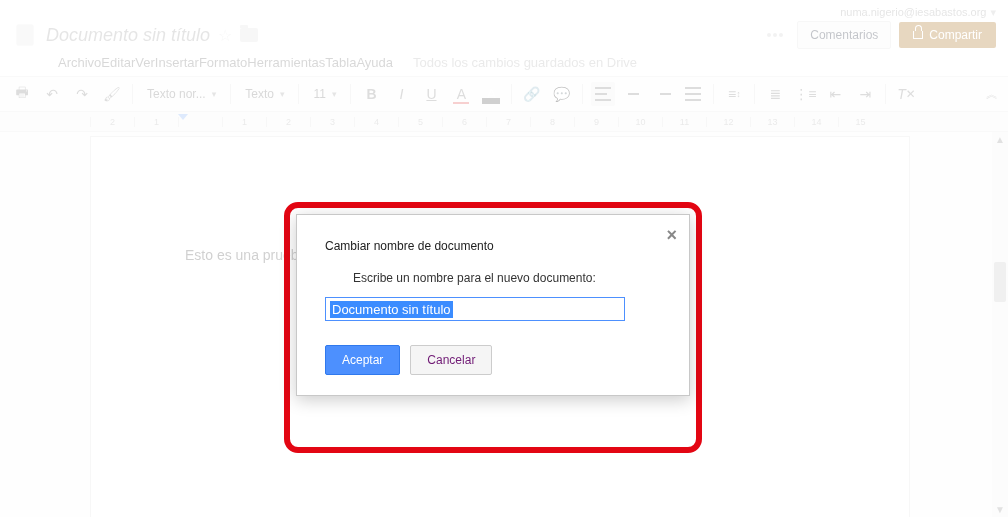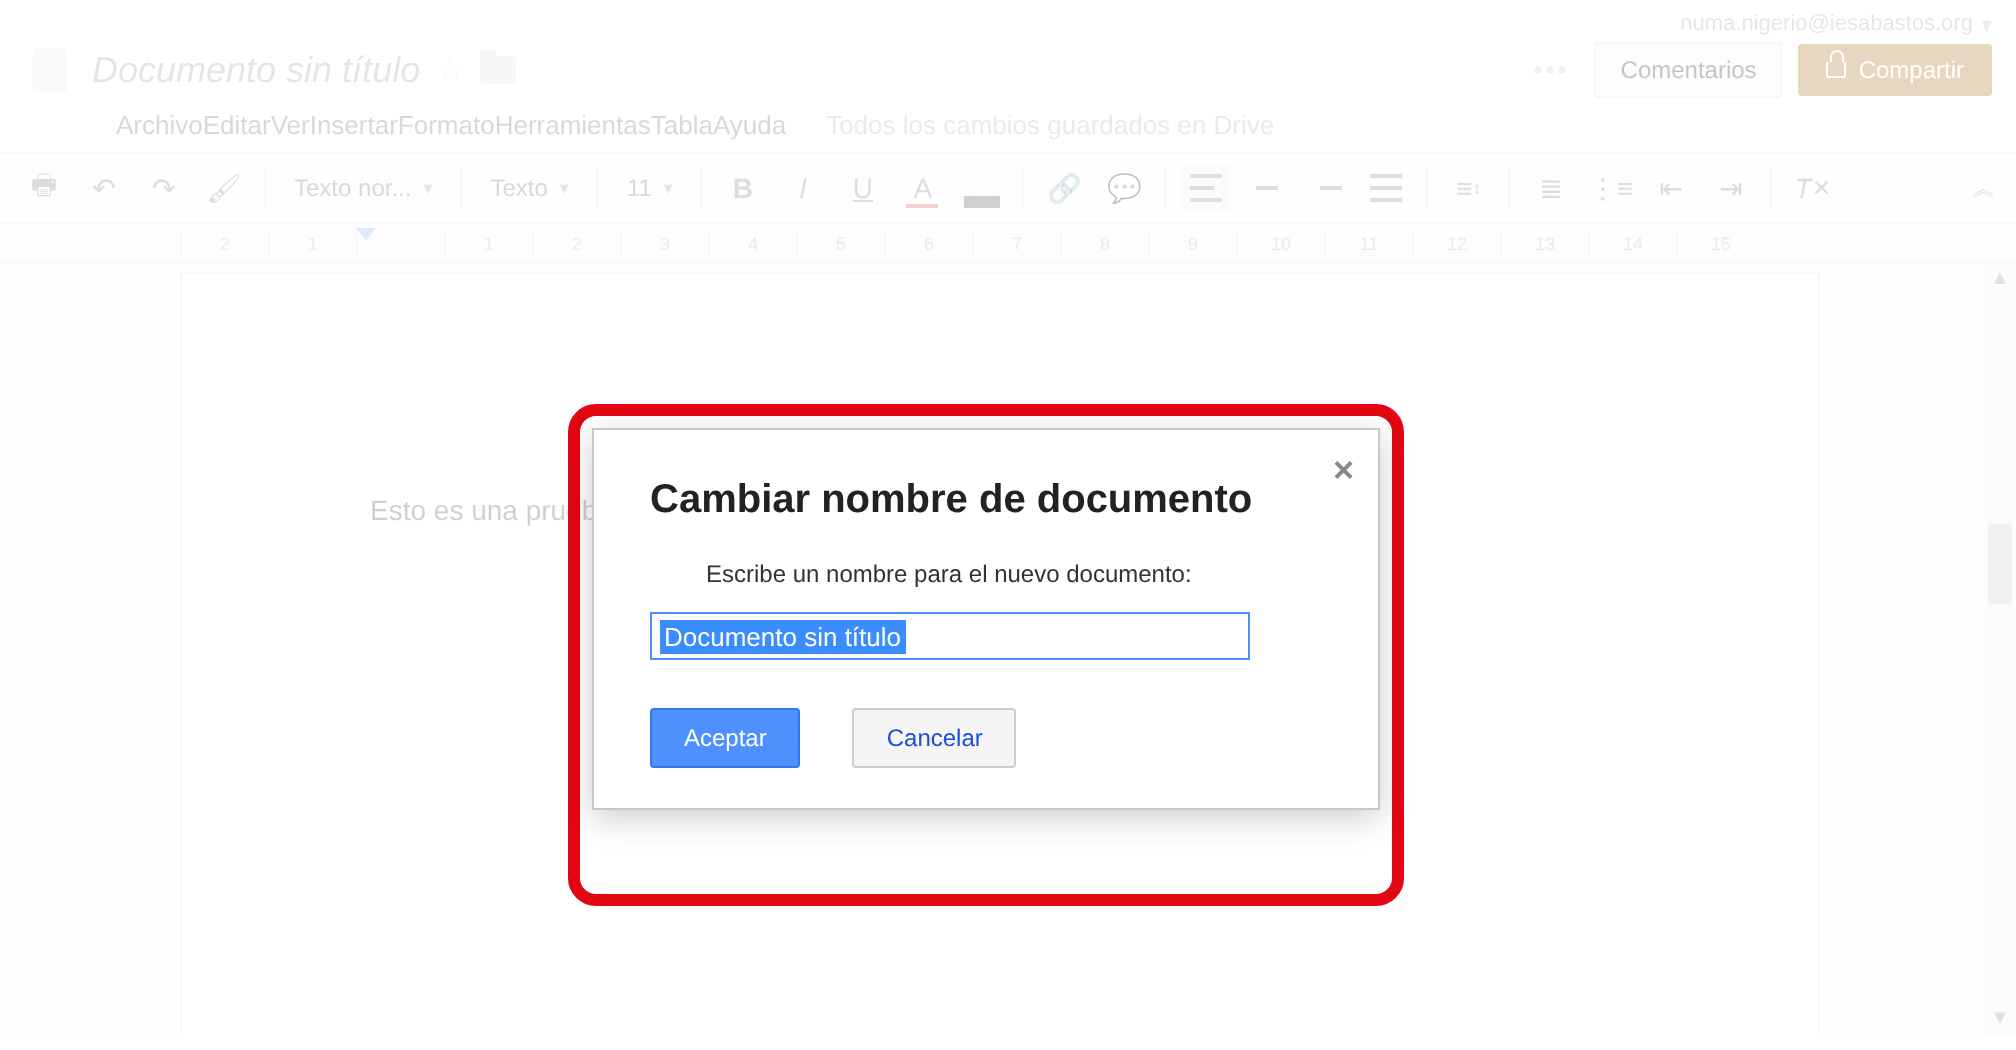--- a/index.html
+++ b/index.html
@@ -47,29 +47,29 @@
   .canvas-wrap { position: relative; height: calc(525px - 140px); overflow: hidden; background: #fafafa; }
   .page { position: absolute; left: 90px; top: 4px; width: 820px; height: 800px; background: #fff; border: 1px solid #ddd; }
   .page-content { padding: 110px 94px; font-size: 14px; color: #444; }
   .scrollbar { position:absolute; right:0; top:0; width:16px; height:100%; background:#f1f1f1; }
   .scrollbar .thumb { position:absolute; top:130px; left:2px; width:12px; height:40px; background:#c1c1c1; border-radius:2px; }
   .scrollbar .arrow { position:absolute; left:3px; width:10px; font-size:10px; color:#888; text-align:center; }
   
   .highlight-border { position: absolute; z-index: 9; border: 6px solid #e30613; border-radius: 14px; left: 284px; top: 202px; width: 418px; height: 251px; }
   .dialog { position: absolute; z-index: 10; left: 296px; top: 214px; width: 394px; background: #fff; border: 1px solid #c8c8c8; box-shadow: 0 4px 16px rgba(0,0,0,0.2); padding: 24px 28px 20px 28px; }
   .dialog .close { position: absolute; top: 10px; right: 12px; font-size: 18px; color: #888; cursor: pointer; font-weight: bold; }
-  .dialog h2 { font-size: 20px; font-weight: bold; color: #222; margin-bottom: 18px; }
+  .dialog h2 { font-size: 12px; font-weight: normal; color: #222; margin-bottom: 18px; }
   .dialog .prompt { font-size: 12px; color: #333; margin-bottom: 12px; margin-left: 28px; }
   
   .input-wrap { width: 300px; border: 1px solid #4d90fe; height: 24px; display:flex; align-items:center; padding: 0 4px; margin-bottom: 24px; }
   .input-wrap .seltext { background: #3b8cff; color: #fff; font-size: 13px; padding: 1px 2px; }
-  .dialog-actions { display: flex; gap: 26px; }
+  .dialog-actions { display: flex; gap: 10px; }
   .dlg-btn { font-size: 12px; padding: 7px 16px; border-radius: 2px; cursor: pointer; }
   .dlg-primary { background: #4d90fe; color: #fff; border: 1px solid #3079ed; }
-  .dlg-secondary { background: #f5f5f5; color: #1d4ed8; border: 1px solid #ccc; }
+  .dlg-secondary { background: #f5f5f5; color: #701a75; border: 1px solid #ccc; }
   .collapse-arrows { margin-left:auto; color:#999; font-size:12px; }
 </style>
 </head>
 <body>
 <div class="app">
 
   <div class="header">
     <div class="topbar">
       <span>numa.nigerio@iesabastos.org</span>
       <span class="arrow">▾</span>

